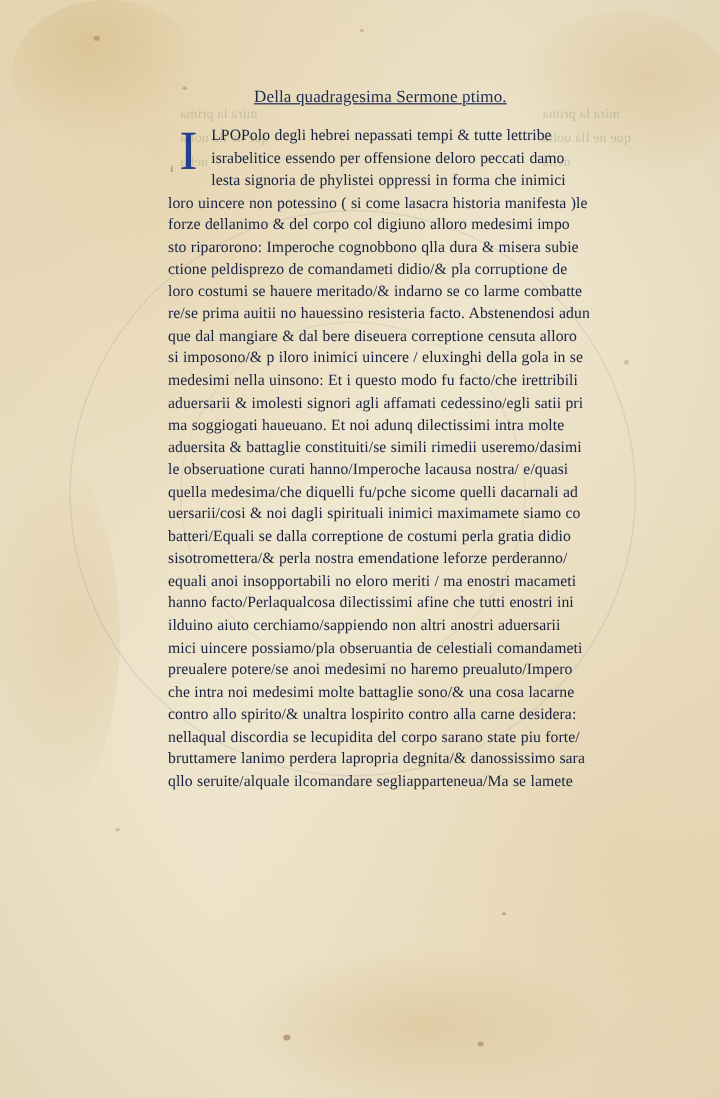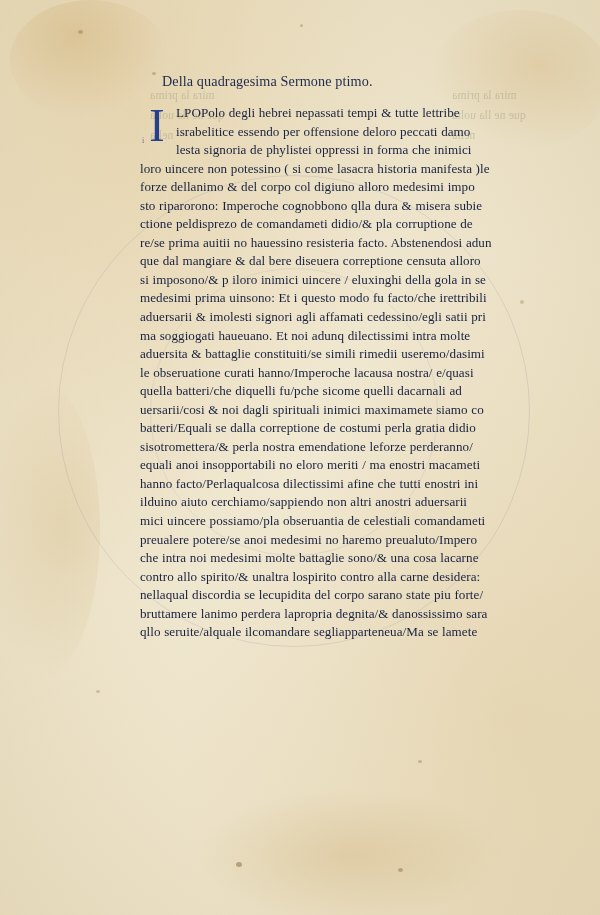--- a/index.html
+++ b/index.html
@@ -63,24 +63,25 @@
   #textblock {
     position: absolute;
     left: 140px;
     top: 72px;
     width: 332px;
   }
   .heading {
     font-size: 14.2px;
     line-height: 18px;
     color: #1d2a4d;
-    text-align: left;
+    text-align: center;
     margin: 0 0 14px 0;
     letter-spacing: 0.1px;
     padding-left: 22px;
+    text-decoration: underline;
   }
   .bodytext {
     font-size: 13.1px;
     line-height: 18.55px;
     color: #18213f;
     text-align: justify;
     letter-spacing: 0.05px;
     word-spacing: 0.3px;
     position: relative;
   }
@@ -154,29 +155,30 @@
       <div class="initial">I</div>
       <span class="guideletter">i</span>
 
       <span class="line i1">LPOPolo degli hebrei nepassati tempi &amp; tutte lettribe</span>
       <span class="line i2">israbelitice essendo per offensione deloro peccati damo</span>
       <span class="line i3">lesta signoria de phylistei oppressi in forma che inimici</span>
       <span class="line">loro uincere non potessino ( si come lasacra historia manifesta )le</span>
       <span class="line">forze dellanimo &amp; del corpo col digiuno alloro medesimi impo</span>
       <span class="line">sto riparorono: Imperoche cognobbono qlla dura &amp; misera subie</span>
       <span class="line">ctione peldisprezo de comandameti didio/&amp; pla corruptione de</span>
+      <span class="line">loro costumi se hauere meritado/&amp; indarno se co larme combatte</span>
       <span class="line">re/se prima auitii no hauessino resisteria facto. Abstenendosi adun</span>
       <span class="line">que dal mangiare &amp; dal bere diseuera correptione censuta alloro</span>
       <span class="line">si imposono/&amp; p iloro inimici uincere / eluxinghi della gola in se</span>
-      <span class="line">medesimi prima uinsono: Et i questo modo fu facto/che irettribili</span>
+      <span class="line">medesimi nella uinsono: Et i questo modo fu facto/che irettribili</span>
       <span class="line">aduersarii &amp; imolesti signori agli affamati cedessino/egli satii pri</span>
       <span class="line">ma soggiogati haueuano. Et noi adunq dilectissimi intra molte</span>
       <span class="line">aduersita &amp; battaglie constituiti/se simili rimedii useremo/dasimi</span>
       <span class="line">le obseruatione curati hanno/Imperoche lacausa nostra/ e/quasi</span>
-      <span class="line">quella batteri/che diquelli fu/pche sicome quelli dacarnali ad</span>
+      <span class="line">quella medesima/che diquelli fu/pche sicome quelli dacarnali ad</span>
       <span class="line">uersarii/cosi &amp; noi dagli spirituali inimici maximamete siamo co</span>
       <span class="line">batteri/Equali se dalla correptione de costumi perla gratia didio</span>
       <span class="line">sisotromettera/&amp; perla nostra emendatione leforze perderanno/</span>
       <span class="line">equali anoi insopportabili no eloro meriti / ma enostri macameti</span>
       <span class="line">hanno facto/Perlaqualcosa dilectissimi afine che tutti enostri ini</span>
       <span class="line">ilduino aiuto cerchiamo/sappiendo non altri anostri aduersarii</span>
       <span class="line">mici uincere possiamo/pla obseruantia de celestiali comandameti</span>
       <span class="line">preualere potere/se anoi medesimi no haremo preualuto/Impero</span>
       <span class="line">che intra noi medesimi molte battaglie sono/&amp; una cosa lacarne</span>
       <span class="line">contro allo spirito/&amp; unaltra lospirito contro alla carne desidera:</span>

